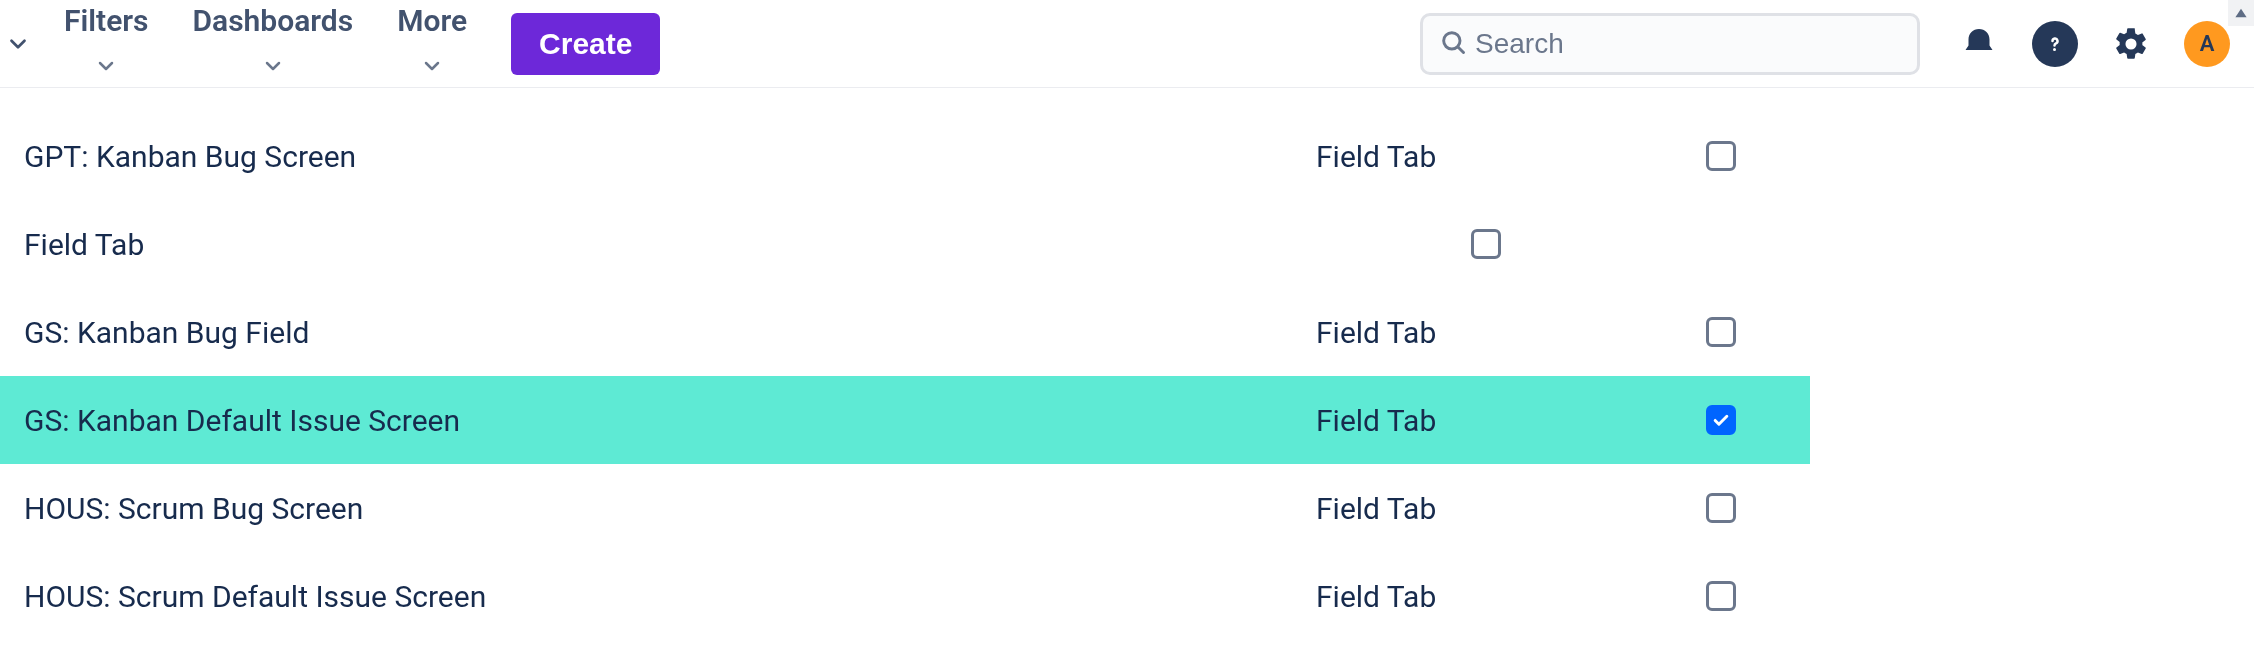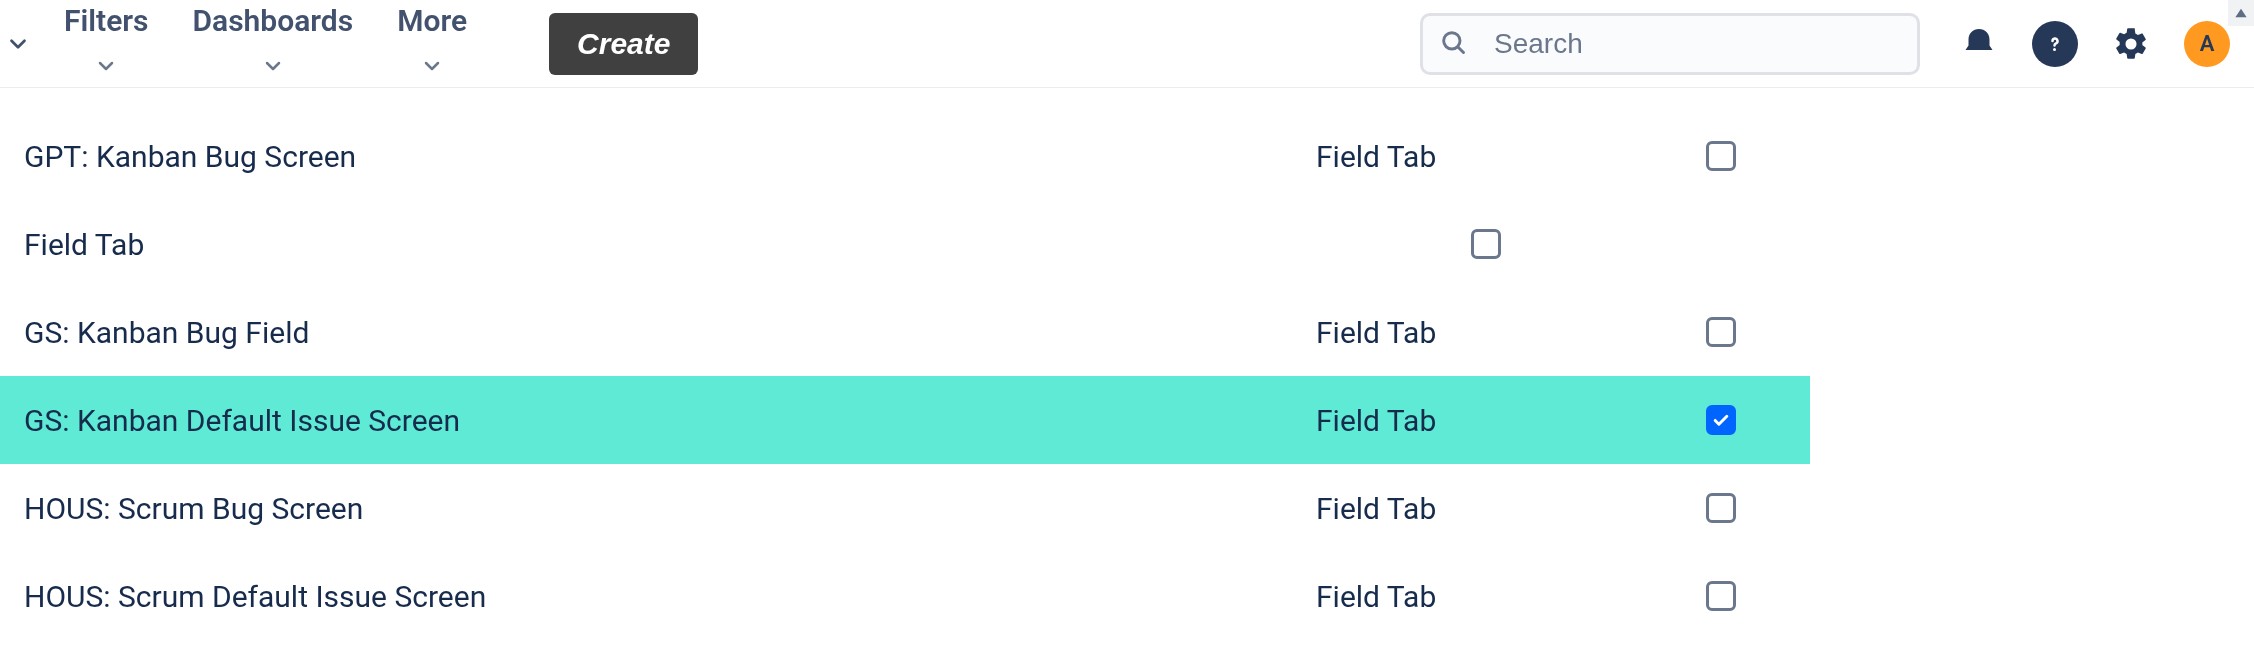--- a/index.html
+++ b/index.html
@@ -39,41 +39,39 @@
     align-items: center;
     gap: 12px;
     color: #42526E;
     font-weight: 600;
     font-size: 30px;
     cursor: pointer;
     flex-direction: column;
   }
   .nav-item .chev { color: #6B778C; }
   .create-btn {
-    background: #404040;
+    background: #6d28d9;
     color: #fff;
     font-weight: 600;
     font-size: 30px;
     border: none;
     border-radius: 6px;
     padding: 14px 28px;
     cursor: pointer;
-    margin-left: 38px;
-    font-style: italic;
   }
   .spacer { flex: 1 1 auto; }
   .search-wrap {
     display: flex;
     align-items: center;
     width: 500px;
     height: 62px;
     border: 3px solid #DFE1E6;
     border-radius: 10px;
     padding: 0 16px;
-    gap: 27px;
+    gap: 8px;
     color: #6B778C;
     background: #fafbfc;
   }
   .search-wrap input {
     border: none;
     outline: none;
     background: transparent;
     font-size: 28px;
     color: #172B4D;
     flex: 1;

